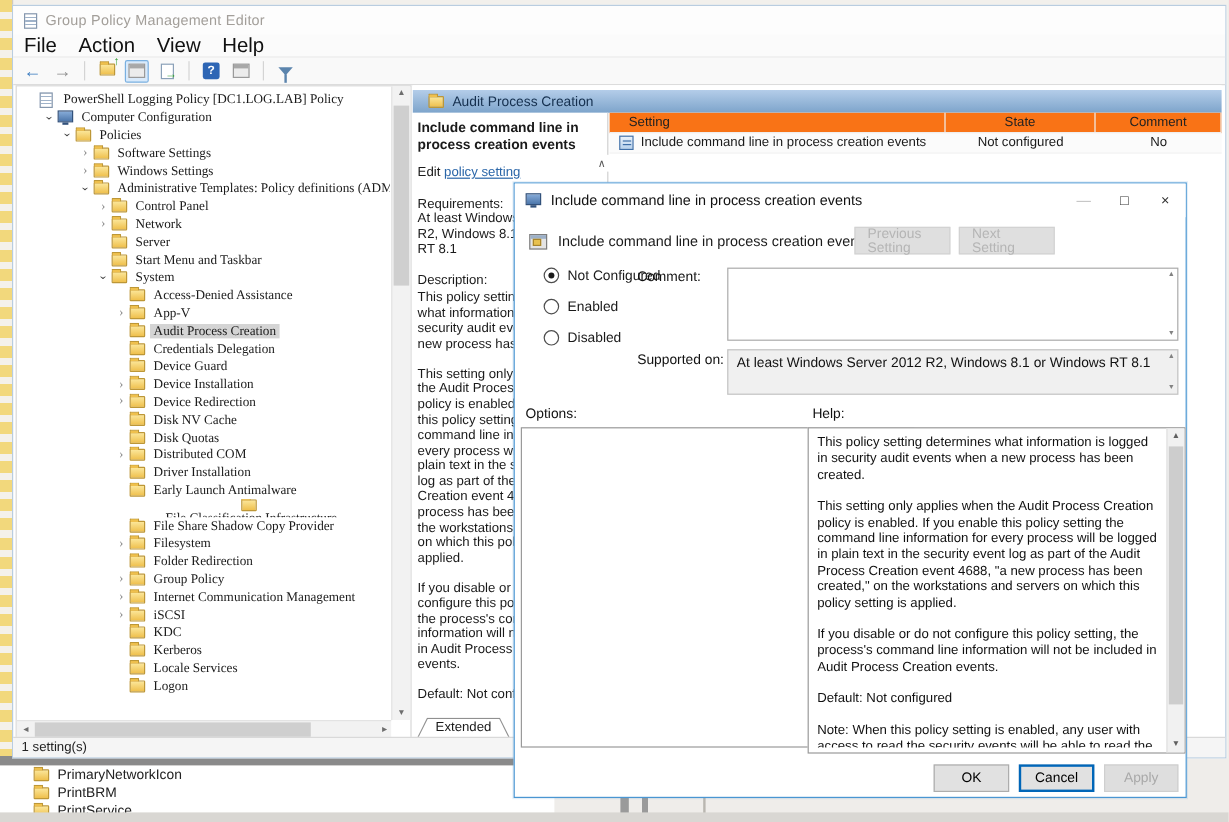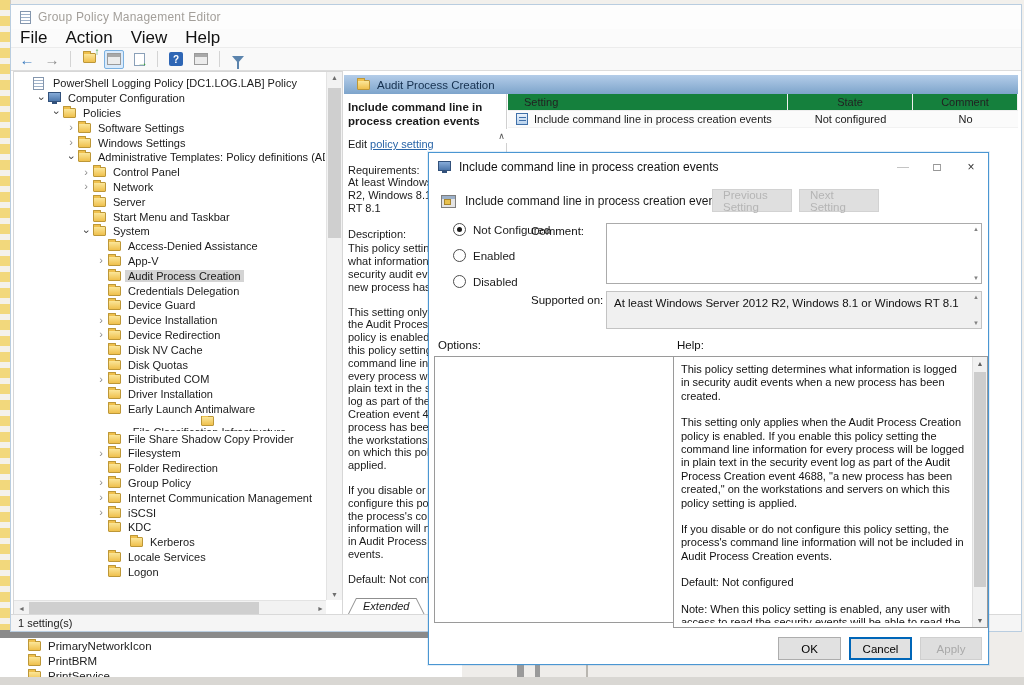--- a/index.html
+++ b/index.html
@@ -71,21 +71,21 @@
   .i-funnel { width:0; height:0; border-left:6px solid transparent; border-right:6px solid transparent;
     border-top:7px solid #5b84ad; position:relative; display:inline-block; }
   .i-funnel::after { content:""; position:absolute; left:-1px; top:-1px; width:2px; height:7px; background:#5b84ad; }
   .i-up-folder { position:relative; display:inline-block; }
   .i-up-folder .up-g { position:absolute; right:-4px; top:-6px; color:#2f9c2f; font-weight:bold; font-size:10px; line-height:1; }
 
   
   .tree-panel { position:absolute; left:2px; top:66px; width:330px; height:545px;
     background:#fff; border:1px solid #d7d7d7; }
   .tree-rows { position:absolute; left:1px; top:4px; right:17px; bottom:16px; overflow:hidden; }
-  .tree-row { display:flex; align-items:center; height:14.8px; white-space:nowrap; overflow:hidden; }
+  .tree-row { display:flex; align-items:center; height:14.8px; white-space:nowrap; overflow:hidden;font-family:Liberation Serif, serif; }
   .tree-exp { width:14px; flex:none; text-align:center; color:#8b8b8b; font-size:11px; line-height:1; }
   .tree-exp.open { transform:rotate(90deg); color:#3c3c3c; }
   .tree-icon-slot { width:17px; flex:none; display:flex; justify-content:flex-start; }
   .tree-label { padding:0 3px; font-size:11px; }
   .tree-label.selected { background:#d4d4d4; }
   .vscroll { position:absolute; right:0; top:0; width:16px; bottom:15px; background:#f2f2f2; border-left:1px solid #e3e3e3; }
   .vscroll .up { position:absolute; top:2px; left:0; width:100%; text-align:center; font-size:7px; color:#6e6e6e; }
   .vscroll .dn { position:absolute; bottom:2px; left:0; width:100%; text-align:center; font-size:7px; color:#6e6e6e; }
   .vscroll .thumb { position:absolute; top:16px; left:1px; width:13px; height:150px; background:#cfcfcf; }
   .hscroll { position:absolute; left:0; bottom:0; right:16px; height:15px; background:#f2f2f2; border-top:1px solid #e3e3e3;
@@ -108,36 +108,36 @@
   .desc-edit { margin-top:10px; font-size:11px; }
   .desc-edit a { color:#2965a8; text-decoration:underline; }
   .desc-req-label, .desc-desc-label { margin-top:14px; font-size:11px; }
   .desc-text p { font-size:11px; line-height:12.8px; margin:0 0 12px 0; }
   .desc-text { margin-top:0; }
   .collapse-chip { position:absolute; left:150px; top:58px; width:15px; height:14px; text-align:center;
     color:#555; font-size:9px; line-height:14px; background:#fff; }
 
   .list-pane { position:absolute; left:164px; right:0; top:23px; bottom:18px; background:#fff; }
   .list-header { display:grid; grid-template-columns:1fr 125px 105px; height:17px; align-items:center;
-    border-bottom:1px solid #eee; background:#15803d; font-size:11px; color:#222; }
+    border-bottom:1px solid #eee; background:#f97316; font-size:11px; color:#222; }
   .list-header .col { padding-left:16px; border-right:1px solid #f0f0f0; height:100%; display:flex; align-items:center; }
   .list-header .col.center { justify-content:center; padding-left:0; }
   .list-row { display:grid; grid-template-columns:1fr 125px 105px; height:17px; align-items:center;
     font-size:11px; background:#fbfbfb; border-bottom:1px solid #f2f2f2; }
   .list-row .cell { display:flex; align-items:center; gap:6px; padding-left:8px; }
   .list-row .cell.center { justify-content:center; padding-left:0; }
 
   .tabs-row { position:absolute; left:3px; bottom:0; height:18px; display:flex; gap:2px; }
   .tab { position:relative; height:18px; padding:0 16px; font-size:11px; line-height:17px; }
   .tab .shape { position:absolute; inset:0; background:#8f8f8f;
     clip-path:polygon(9px 0, calc(100% - 9px) 0, 100% 100%, 0 100%); }
   .tab .shape-in { position:absolute; inset:1px 1px 0 1px; background:#fff;
     clip-path:polygon(8.5px 0, calc(100% - 8.5px) 0, 100% 100%, 0 100%); }
   .tab.inactive .shape-in { background:#ece9e4; }
-  .tab .t-lbl { position:relative;font-style:italic; }
+  .tab .t-lbl { position:relative; }
 
   
   .dialog { position:absolute; left:428px; top:152px; width:561px; height:513px;
     background:#fff; border:1px solid #4a96d2; box-shadow:0 0 0 1px rgba(74,150,210,.15); }
   .dlg-titlebar { position:absolute; left:0; top:0; width:100%; height:28px; background:#fff;
     display:flex; align-items:center; gap:8px; padding-left:9px; font-size:12px; color:#111; }
   .dlg-controls { position:absolute; right:0; top:0; height:28px; display:flex; }
   .dlg-ctl { width:34px; height:28px; display:flex; align-items:center; justify-content:center; font-size:12px; color:#333; }
   .dlg-ctl.min { color:#bdbdbd; }
   .dlg-policy-row { position:absolute; left:12px; top:36px; right:12px; height:24px; display:flex; align-items:center; gap:9px; font-size:12px; }
@@ -456,21 +456,21 @@
             </span>
             <span class="tree-label">iSCSI</span>
           </div>
           <div class="tree-row" style="padding-left: 79px;">
             <span class="tree-exp"></span>
             <span class="tree-icon-slot">
               <span class="i-folder"></span>
             </span>
             <span class="tree-label">KDC</span>
           </div>
-          <div class="tree-row" style="padding-left: 101px; text-align: center;">
+          <div class="tree-row" style="padding-left: 79px; text-align: center;">
             <span class="tree-exp"></span>
             <span class="tree-icon-slot">
               <span class="i-folder"></span>
             </span>
             <span class="tree-label">Kerberos</span>
           </div>
           <div class="tree-row" style="padding-left: 79px;">
             <span class="tree-exp"></span>
             <span class="tree-icon-slot">
               <span class="i-folder"></span>

